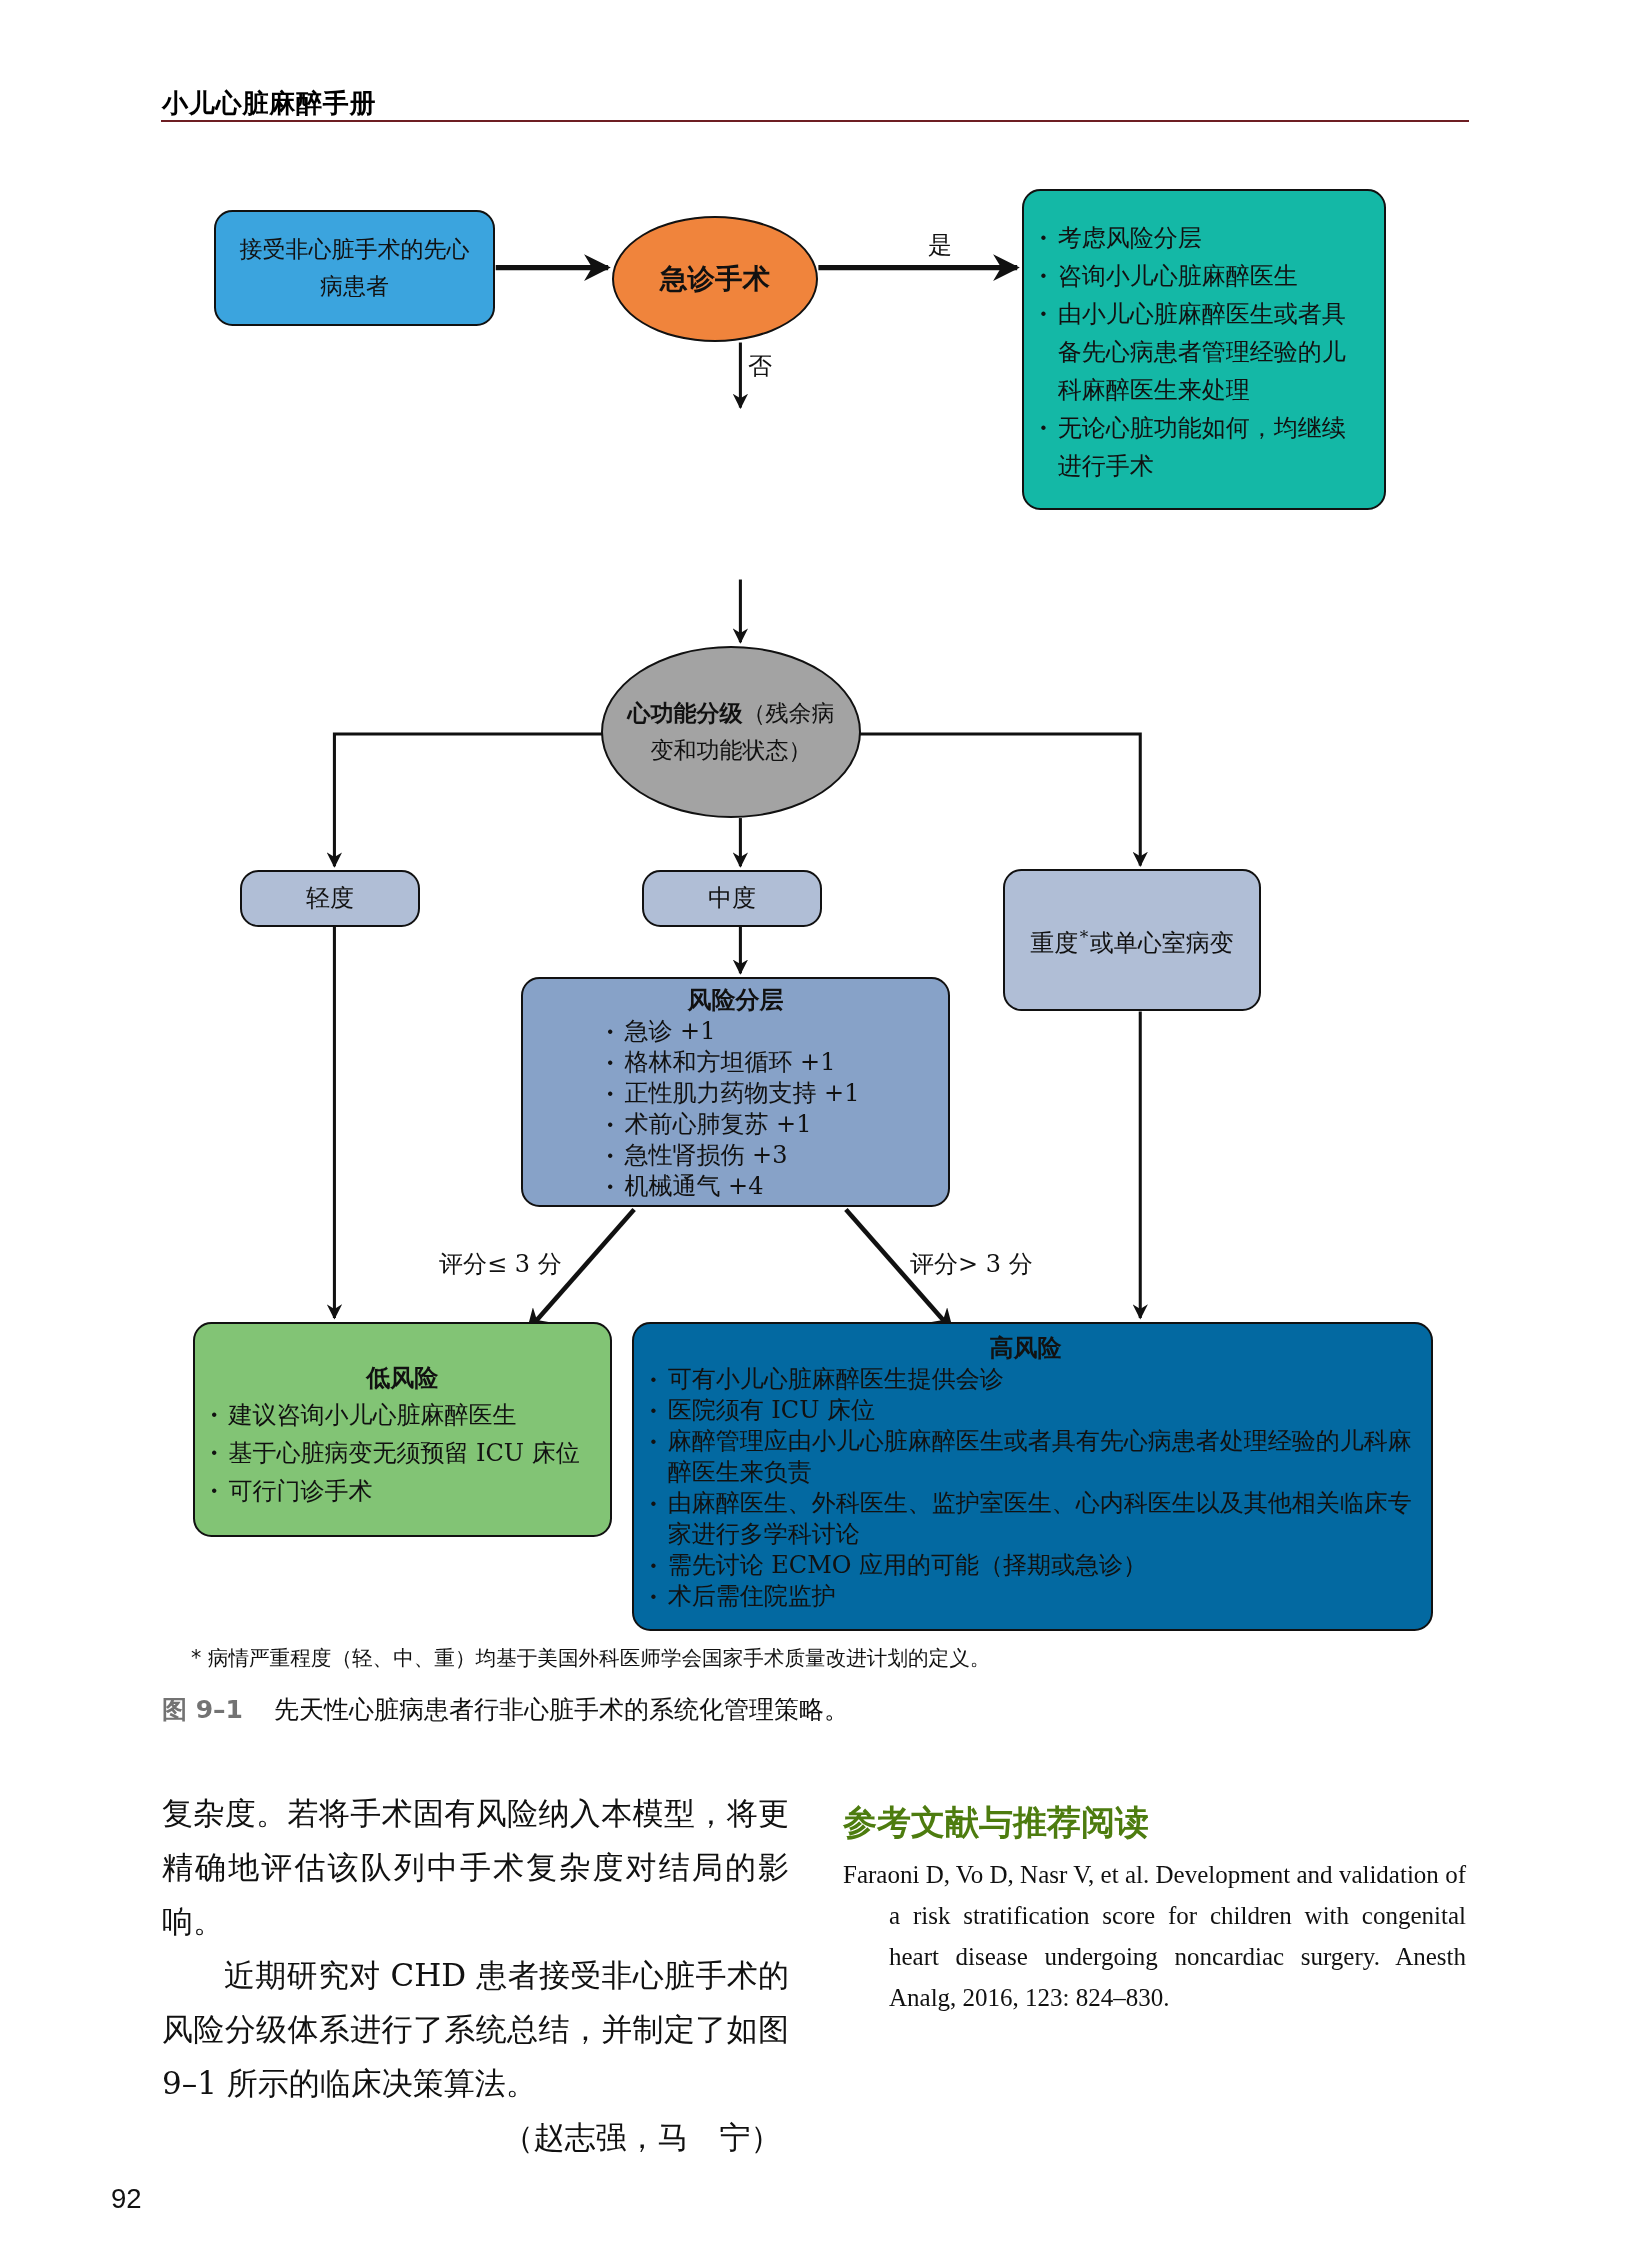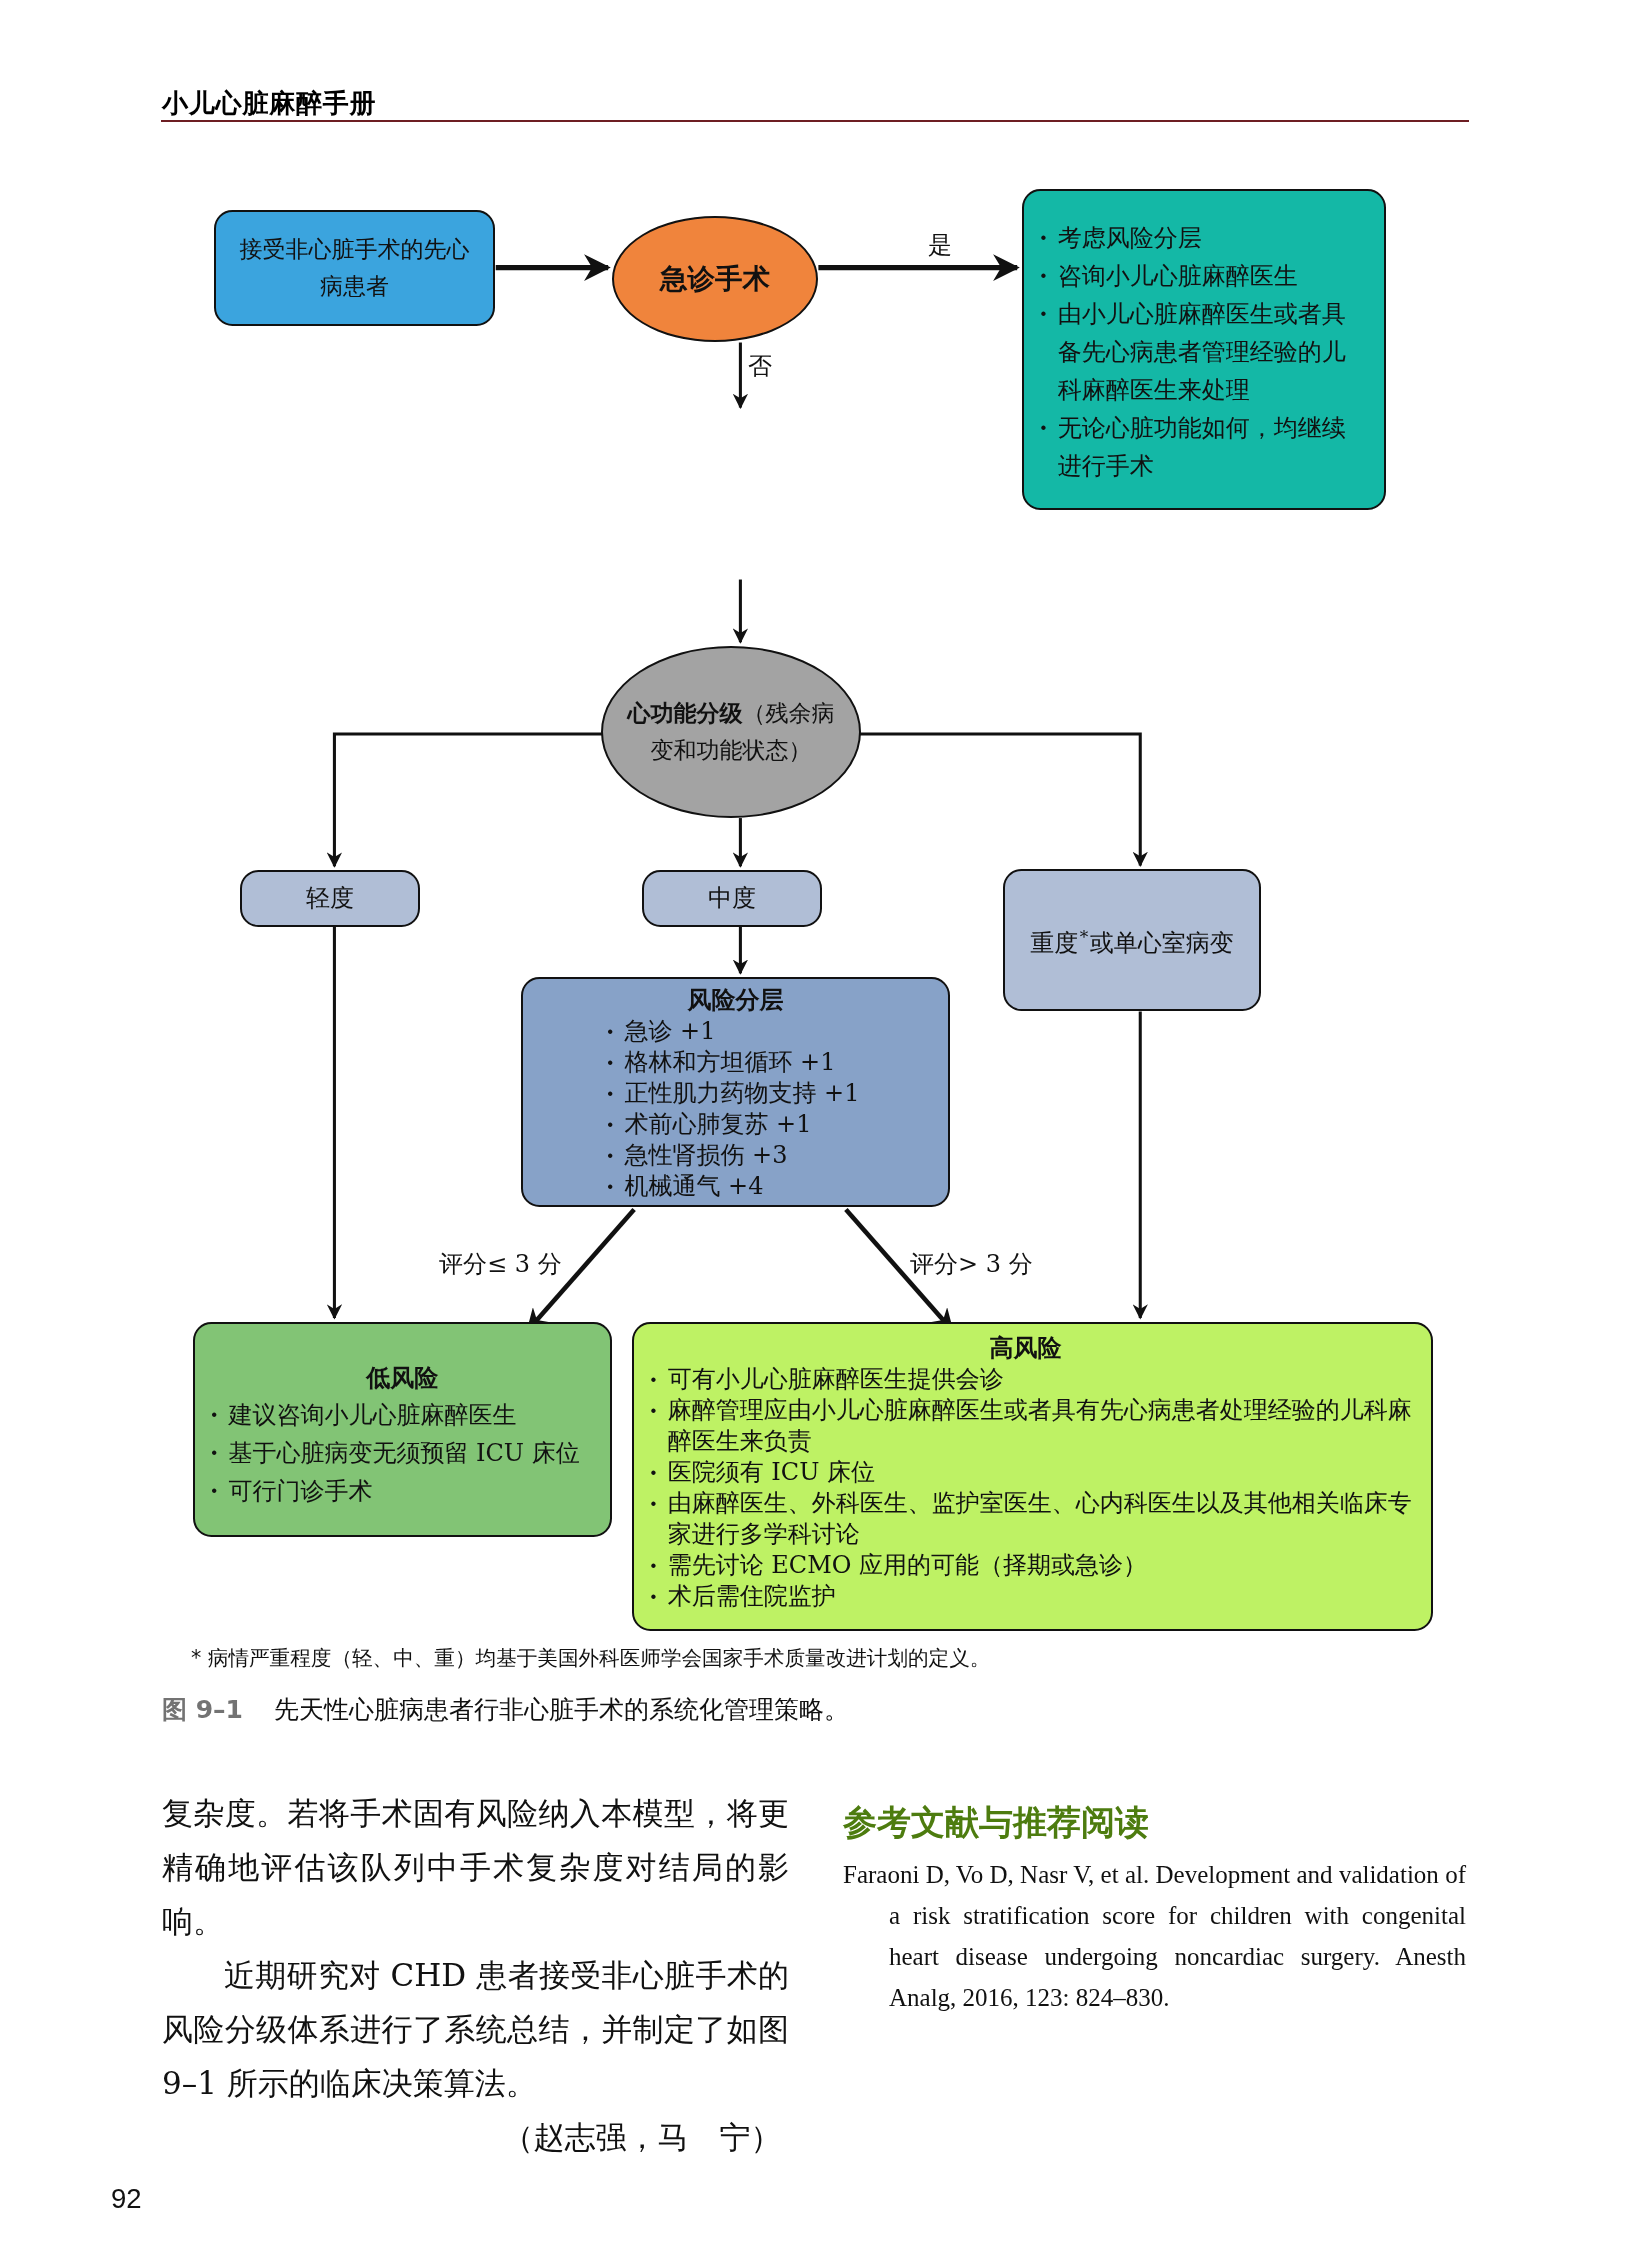--- a/index.html
+++ b/index.html
@@ -33,21 +33,21 @@
   .n-func { left: 601px; top: 646px; width: 260px; height: 172px; background: #a3a3a3; font-size: 23px; line-height: 37px; text-align: center; }
   .n-func .inner { padding: 0 15.3px; }
   .n-mild { left: 240px; top: 870px; width: 180px; height: 57px; background: #b0bed6; font-size: 24px; }
   .n-mod  { left: 642px; top: 870px; width: 180px; height: 57px; background: #b0bed6; font-size: 24px; }
   .n-sev  { left: 1003px; top: 869px; width: 258px; height: 142px; background: #b0bed6; font-size: 24px; }
   .n-sev sup { font-size: 17px; vertical-align: 7.6px; margin: 0 1.5px; }
   .n-strat { left: 521px; top: 977px; width: 429px; height: 230px; background: #87a2c8; padding: 6.1px 0 0 83px; font-size: 24px; line-height: 31px; }
   .n-strat .title { text-align: center; margin-left: -83px; }
   .n-low { left: 193px; top: 1322px; width: 419px; height: 215px; background: #82c475; padding: 37px 0 0 15px; font-size: 24px; line-height: 38px; }
   .n-low .title { text-align: center; margin-left: -15.3px; line-height: 35px; }
-  .n-high { left: 632px; top: 1322px; width: 801px; height: 309px; background: #bef264; padding: 9.2px 13.8px 0 15.3px; font-size: 24px; line-height: 31px; }
+  .n-high { left: 632px; top: 1322px; width: 801px; height: 309px; background: #0369a1; padding: 9.2px 13.8px 0 15.3px; font-size: 24px; line-height: 31px; }
   .n-high .title { text-align: center; margin-left: -15.3px; }
 
   .elabel { position: absolute; font-size: 24px; color: #111; font-family: "DejaVu Serif", "Liberation Serif", serif; }
 
   
   .footnote { left: 191px; top: 1644px; font-size: 20.6px; font-family: "DejaVu Sans", "Liberation Sans", sans-serif; }
   .fig-cap { left: 162px; top: 1693px; font-size: 25px; }
   .fig-cap .fig-label { color: #737373; font-weight: bold; font-family: "DejaVu Sans", "Liberation Sans", sans-serif; margin-right: 31px; }
 
   
@@ -149,22 +149,22 @@
       <li>建议咨询小儿心脏麻醉医生</li>
       <li>基于心脏病变无须预留 ICU 床位</li>
       <li>可行门诊手术</li>
     </ul>
   </div>
 
   <div class="node n-high">
     <div class="title">高风险</div>
     <ul class="bul">
       <li>可有小儿心脏麻醉医生提供会诊</li>
+      <li>医院须有 ICU 床位</li>
       <li>麻醉管理应由小儿心脏麻醉医生或者具有先心病患者处理经验的儿科麻醉医生来负责</li>
-      <li>医院须有 ICU 床位</li>
       <li>由麻醉医生、外科医生、监护室医生、心内科医生以及其他相关临床专家进行多学科讨论</li>
       <li>需先讨论 ECMO 应用的可能（择期或急诊）</li>
       <li>术后需住院监护</li>
     </ul>
   </div>
 </div>
 
 <div class="abs footnote">* 病情严重程度（轻、中、重）均基于美国外科医师学会国家手术质量改进计划的定义。</div>
 <div class="abs fig-cap">
   <span class="fig-label">图 9–1</span><span>先天性心脏病患者行非心脏手术的系统化管理策略。</span>

